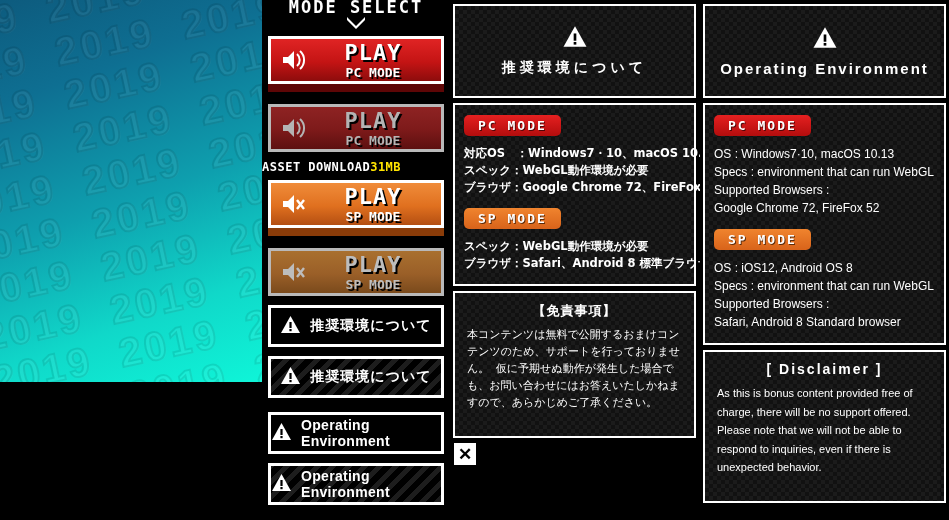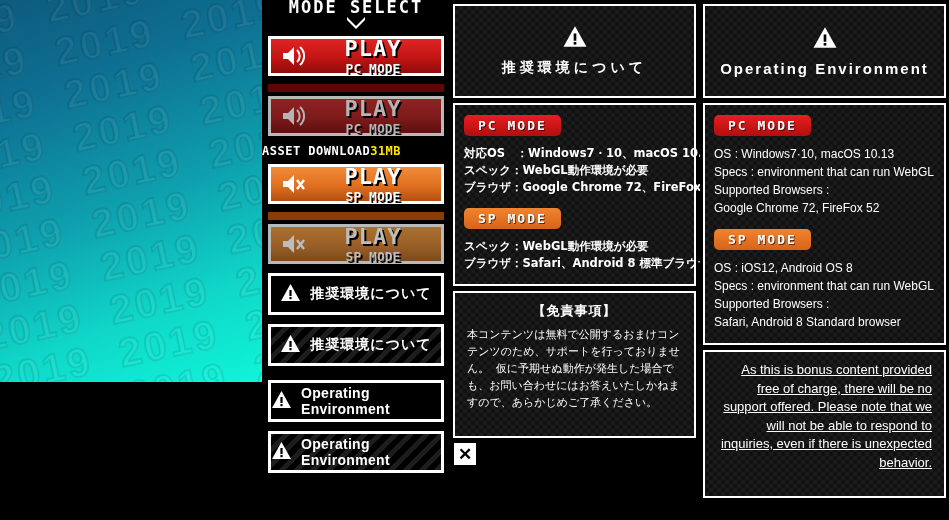--- a/index.html
+++ b/index.html
@@ -38,21 +38,21 @@
     color:#fff; text-align:center; font-size:17px; font-weight:bold;
     letter-spacing:2px; font-family:"DejaVu Sans Mono", monospace;
     margin-top:-3px;
   }
   #mode-chevron{
     text-align:center; color:#fff; font-size:14px; line-height:12px;
     margin-top:-1px; font-weight:bold;
   }
 
   .play-btn{
-    position:relative; margin:6px 6px 0 6px; height:40px;
+    position:relative; margin:6px 6px 0 6px; height:48px;
     border:3px solid #fff; display:flex; align-items:center;
     padding:0 6px;
   }
   .play-btn .spk{ width:34px; flex:0 0 34px; display:flex; justify-content:center; }
   .play-btn .txt{ flex:1; text-align:center; line-height:1; }
   .play-btn .t1{
     font-family:"DejaVu Sans Mono", monospace;
     font-size:22px; font-weight:bold; letter-spacing:1px;
     color:#fff; text-shadow:2px 2px 0 #000;
   }
@@ -144,21 +144,21 @@
   .card-disc{ padding:9px 12px 24px 12px; }
   .disc-title{
     text-align:center; color:#fff; font-weight:bold; font-size:13px;
     font-family:"DejaVu Sans", sans-serif; margin-bottom:7px; letter-spacing:1px;
   }
   .disc-title.en{ font-family:"Liberation Sans", sans-serif; font-size:14px; letter-spacing:2px; }
   .disc-body{
     color:#fff; font-size:11px; line-height:17px;
     font-family:Liberation Mono, monospace;
   }
-  .disc-body.en{ font-family:"Liberation Sans", sans-serif; font-size:13px; line-height:18.5px; text-align:right;text-decoration:underline; }
+  .disc-body.en{ font-family:"Liberation Sans", sans-serif; font-size:11px; line-height:18.5px; text-align:left; }
 
   #close-button{
     position:absolute; left:454px; top:443px; width:22px; height:22px;
     background:#fff; display:flex; align-items:center; justify-content:center;
     color:#000; font-size:17px; font-weight:bold; line-height:1;
     font-family:"Liberation Sans", sans-serif; cursor:pointer;
   }
 </style>
 </head>
 <body>
@@ -366,17 +366,18 @@
     <div class="spec-line en">Google Chrome 72, FireFox 52</div>
     <div class="spec-gap"></div>
     <span class="mode-tag tag-sp">SP MODE</span>
     <div class="spec-line en">OS : iOS12, Android OS 8</div>
     <div class="spec-line en">Specs : environment that can run WebGL</div>
     <div class="spec-line en">Supported Browsers :</div>
     <div class="spec-line en">Safari, Android 8 Standard browser</div>
   </div>
 
   <div class="card card-disc">
+    <div class="disc-title en">[ Disclaimer ]</div>
     <div class="disc-body en">As this is bonus content provided free of charge, there will be no support offered. Please note that we will not be able to respond to inquiries, even if there is unexpected behavior.</div>
   </div>
 </div>
 
 <div id="close-button">✕</div>
 
 </body></html>

